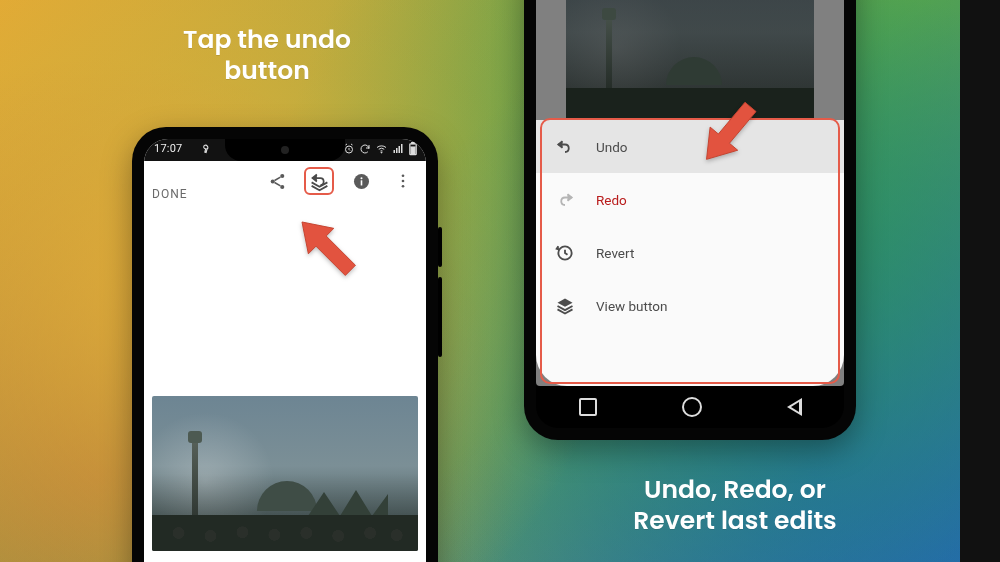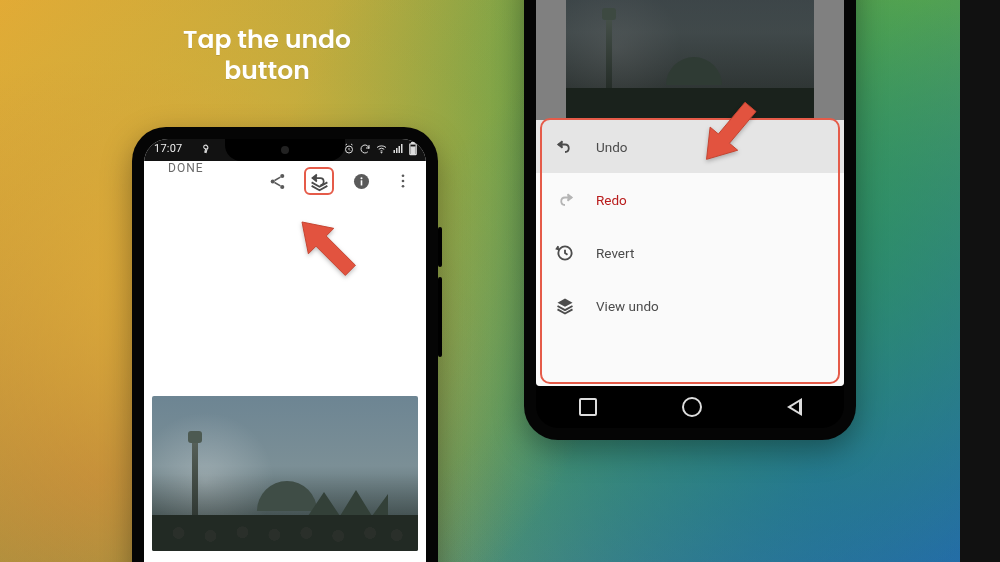--- a/index.html
+++ b/index.html
@@ -110,23 +110,23 @@
     display: flex; align-items: center; gap: 4px;
     color:#ddd;
   }
   .notch-bar .wrench{display:inline-block;transform:rotate(-30deg)}
   .notch-bar svg { display:block; }
 
   .app-bar {
     height: 40px;
     background: #fff;
     display: flex;
-    align-items: flex-start;
+    align-items: flex-end;
     gap: 8px;
-    padding: 0 6px 0 24px;
+    padding: 0 6px 0 8px;
     color: #5a5a5a;
     border-bottom: 3px solid #c2410c;
   }
   .app-bar .done {
     font-size: 12px;
     letter-spacing: 1px;
     color: #6a6a6a;
   }
   .app-bar .spacer { flex: 1; }
   .app-bar .iconbtn {
@@ -253,20 +253,21 @@
     border-bottom: 5px solid transparent;
     border-right: 8px solid #000;
     left:4px; top:-5px;
   }
 
   .menu-sheet {
     position: absolute;
     left: 0; right: 0; bottom: 0;
     top: 160px;
     background: #fafafa;
+    border-radius: 31px;
   }
   .menu-item {
     height: 53px;
     display: flex;
     align-items: center;
     gap: 20px;
     padding: 0 18px;
     font-size: 13.5px;
     color: #4c4c4c;
   }
@@ -294,20 +295,24 @@
   }
   .arrow svg { display:block; filter: drop-shadow(0 2px 2px rgba(0,0,0,0.25)); }
 </style>
 </head>
 <body>
 <div class="stage">
 
 <div class="caption left">
   <span>Tap the undo</span><br>
   <span>button</span>
+</div>
+<div class="caption right">
+  <span>Undo, Redo, or</span><br>
+  <span>Revert last edits</span>
 </div>
 
 <div class="phone left">
   <span class="side-button a"></span>
   <span class="side-button b"></span>
   <div class="screen">
 
     <div class="notch-bar">
       <div class="notch"></div>
       <div class="status-left">
@@ -453,21 +458,21 @@
       </div>
 
       <div class="menu-item">
         <span class="micon">
           <svg width="20" height="20" viewBox="0 0 24 24" fill="#4c4c4c">
                 <polygon points="12,3 21,8 12,13 3,8"></polygon>
                 <path d="M3 12l9 5 9-5" fill="none" stroke="#4c4c4c" stroke-width="2.2"></path>
                 <path d="M3 16l9 5 9-5" fill="none" stroke="#4c4c4c" stroke-width="2.2"></path>
               </svg>
         </span>
-        <span>View undo</span>
+        <span>View button</span>
       </div>
 
 
     </div>
 
     <div class="menu-redbox"></div>
   </div>
 
   <div class="nav-bar">
     <span class="sq"></span>

